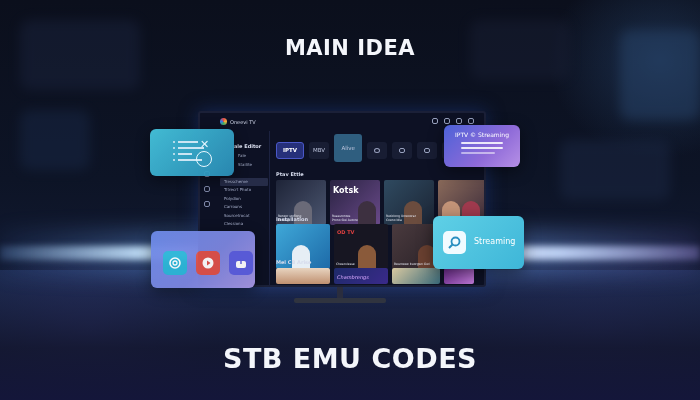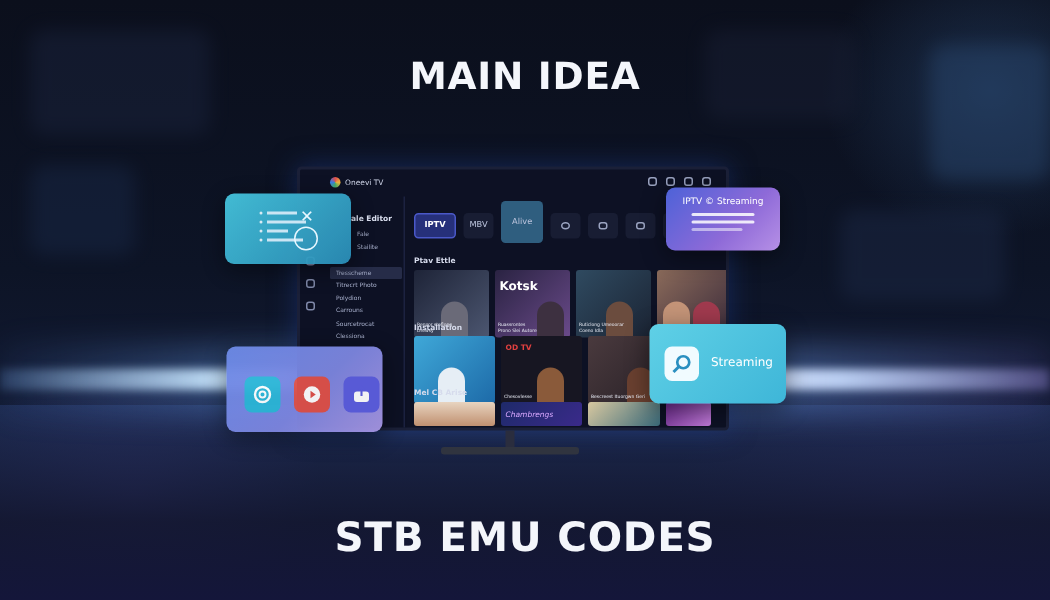--- a/index.html
+++ b/index.html
@@ -27,21 +27,21 @@
   }
   .floor {
     position: absolute; left: 0; top: 270px; width: 700px; height: 130px;
     background: linear-gradient(180deg, rgba(40,60,110,0.5), rgba(20,24,50,0.9) 60%, #14163a);
   }
   .title {
     position: absolute; left: 0; width: 700px; text-align: center;
     font-family: "DejaVu Sans", sans-serif; font-weight: bold; letter-spacing: 0.5px;
     color: #f4f6fb;
   }
-  .main-title { top: 36px; font-size: 25px; }
+  .main-title { top: 36px; font-size: 21px; }
   .sub-title { top: 343px; font-size: 27px; }
 
   
   .tv {
     position: absolute; left: 198px; top: 111px; width: 288px; height: 176px;
     background: #0d1124; border: 2px solid #1b2038; border-radius: 3px;
     box-shadow: 0 0 18px rgba(30,60,140,0.5);
     overflow: hidden;
   }
   .tv-stand-neck { position: absolute; left: 337px; top: 287px; width: 6px; height: 12px; background: #2a2d3e; }

